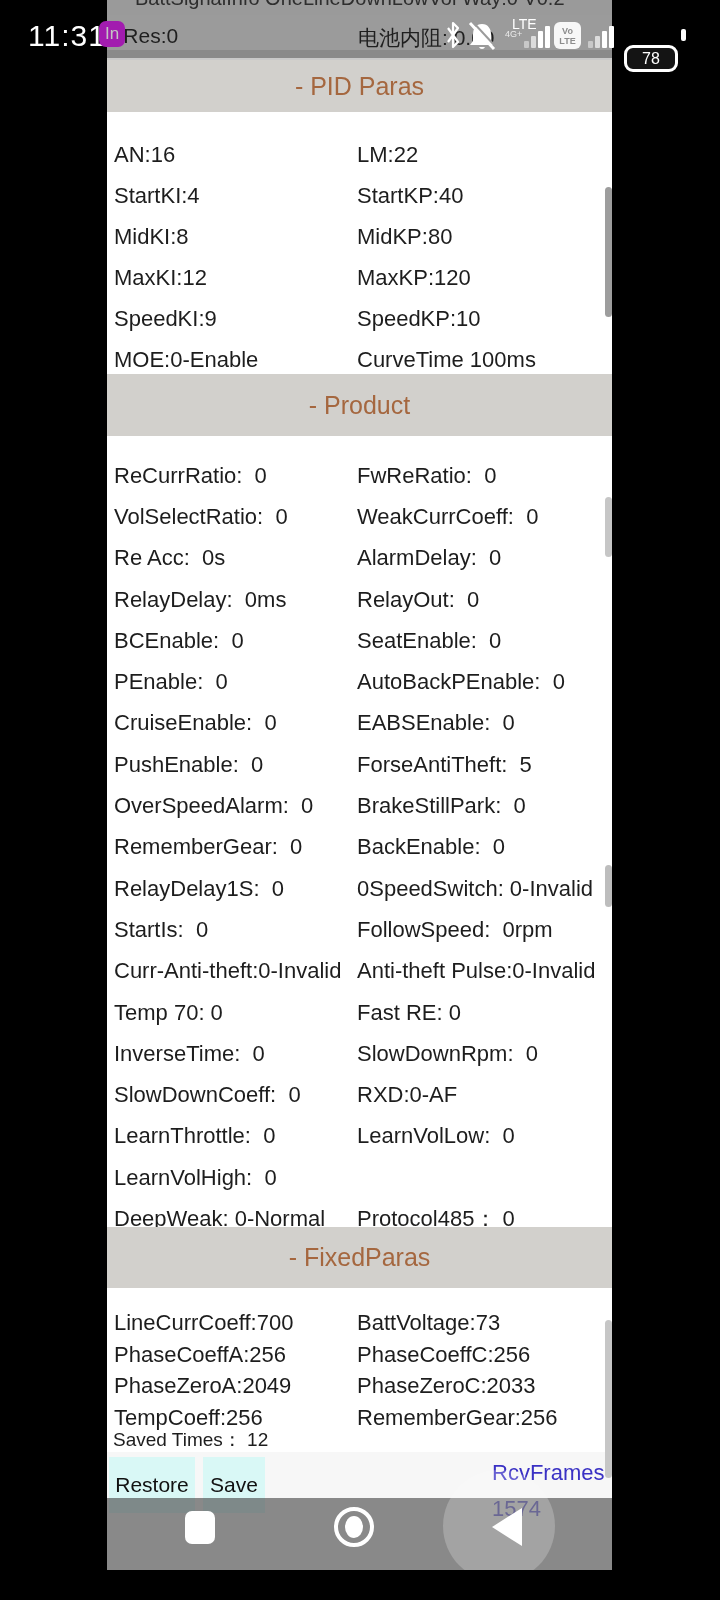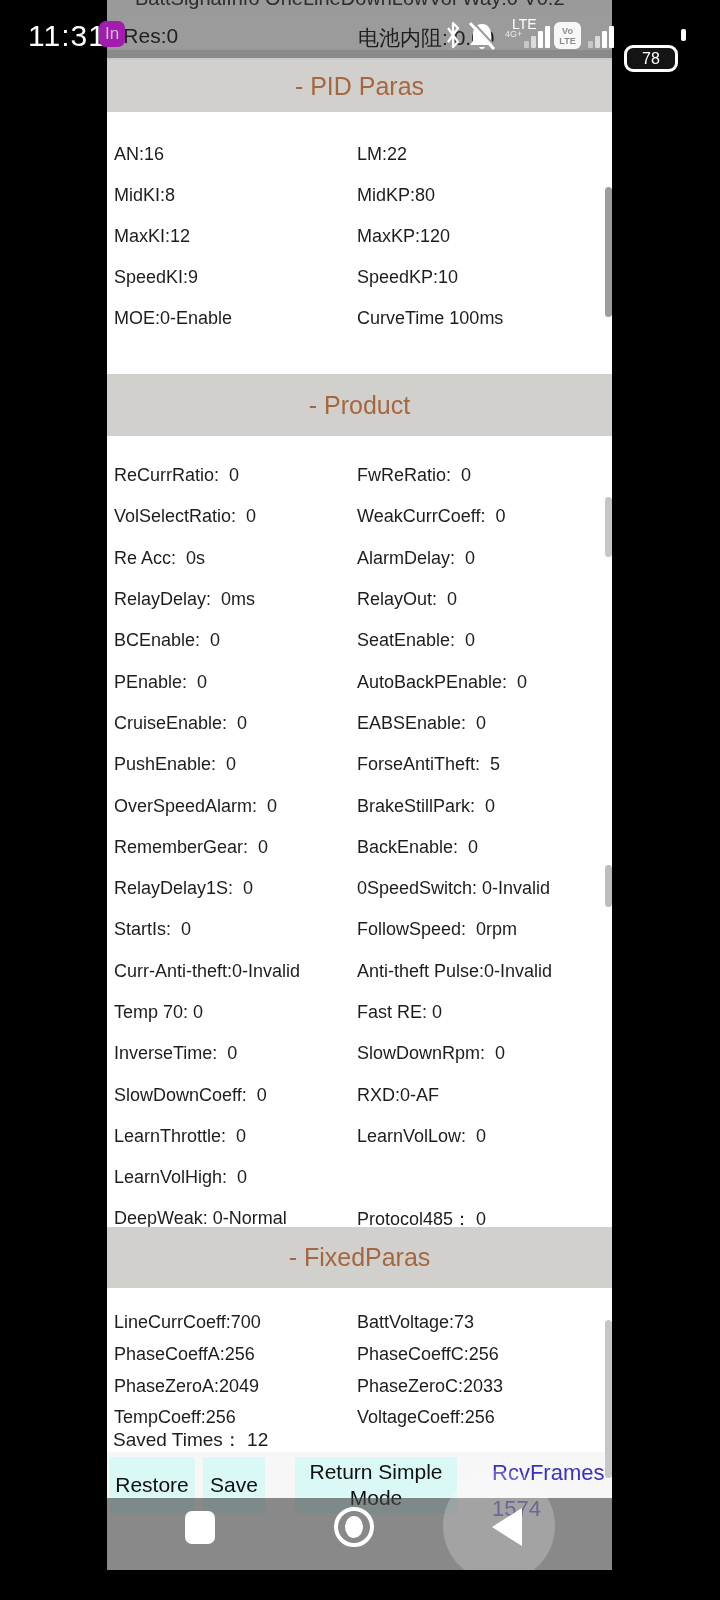--- a/index.html
+++ b/index.html
@@ -45,21 +45,21 @@
   .batt-nub{left:681px;top:29px;width:5px;height:12px;background:#fff;border-radius:2px;}
   
   .band{left:107px;width:505px;background:var(--band);display:flex;align-items:center;
         justify-content:center;font-size:25px;color:var(--accent);z-index:3;}
   .band-pid{top:60px;height:52px;}
   .band-product{top:374px;height:62px;}
   .band-fixed{top:1227px;height:61px;}
   
   .rows{left:107px;width:505px;z-index:2;}
   .rows .row{display:flex;align-items:center;}
-  .cell{white-space:pre;font-size:18px;color:var(--textdark);margin-top:20px;}
+  .cell{white-space:pre;font-size:22px;color:var(--textdark);margin-top:20px;}
   .cell.l{width:243px;margin-left:7px;overflow:visible;}
   .cell.r{flex:1;}
   .rows-pid{top:124px;} .rows-pid .row{height:41px;}
   .rows-product{top:445px;} .rows-product .row{height:41.3px;}
   .rows-fixed{top:1297px;} .rows-fixed .row{height:31.7px;}
   .saved-line{left:113px;top:1424px;height:32px;display:flex;align-items:center;
               font-size:19px;color:var(--textdark);white-space:pre;}
   
   .footer-bg{left:107px;top:1452px;width:505px;height:118px;background:#f7f7f7;}
   .btn{position:absolute;background:var(--btn);color:#111;font-size:21px;display:flex;
@@ -147,20 +147,24 @@
   </div>
   <div class="abs batt-nub"></div>
 
   <div class="abs rows rows-pid">
 
       <div class="row">
         <span class="cell l">AN:16</span>
         <span class="cell r">LM:22</span>
       </div>
 
+      <div class="row">
+        <span class="cell l">StartKI:4</span>
+        <span class="cell r">StartKP:40</span>
+      </div>
 
       <div class="row">
         <span class="cell l">MidKI:8</span>
         <span class="cell r">MidKP:80</span>
       </div>
 
       <div class="row">
         <span class="cell l">MaxKI:12</span>
         <span class="cell r">MaxKP:120</span>
       </div>
@@ -292,32 +296,31 @@
         <span class="cell r">PhaseCoeffC:256</span>
       </div>
 
       <div class="row">
         <span class="cell l">PhaseZeroA:2049</span>
         <span class="cell r">PhaseZeroC:2033</span>
       </div>
 
       <div class="row">
         <span class="cell l">TempCoeff:256</span>
-        <span class="cell r">VoltageCoeff:256</span>
+        <span class="cell r">RememberGear:256</span>
       </div>
     </div>
   <div class="abs band band-fixed">
     <span>- FixedParas</span>
   </div>
   <div class="abs saved-line">Saved Times： 12</div>
 
   <div class="abs footer-bg"></div>
   <div class="btn btn-restore">Restore</div>
   <div class="btn btn-save">Save</div>
-  <div class="btn btn-return">Return Simple Mode</div>
   <div class="abs rcv">RcvFrames1574</div>
 
   <div class="abs sbar sbar1"></div>
   <div class="abs sbar sbar2"></div>
   <div class="abs sbar sbar3"></div>
   <div class="abs sbar sbar4"></div>
 
   <div class="abs nav"></div>
   <div class="abs halo"></div>
   <div class="abs ni-recents"></div>

